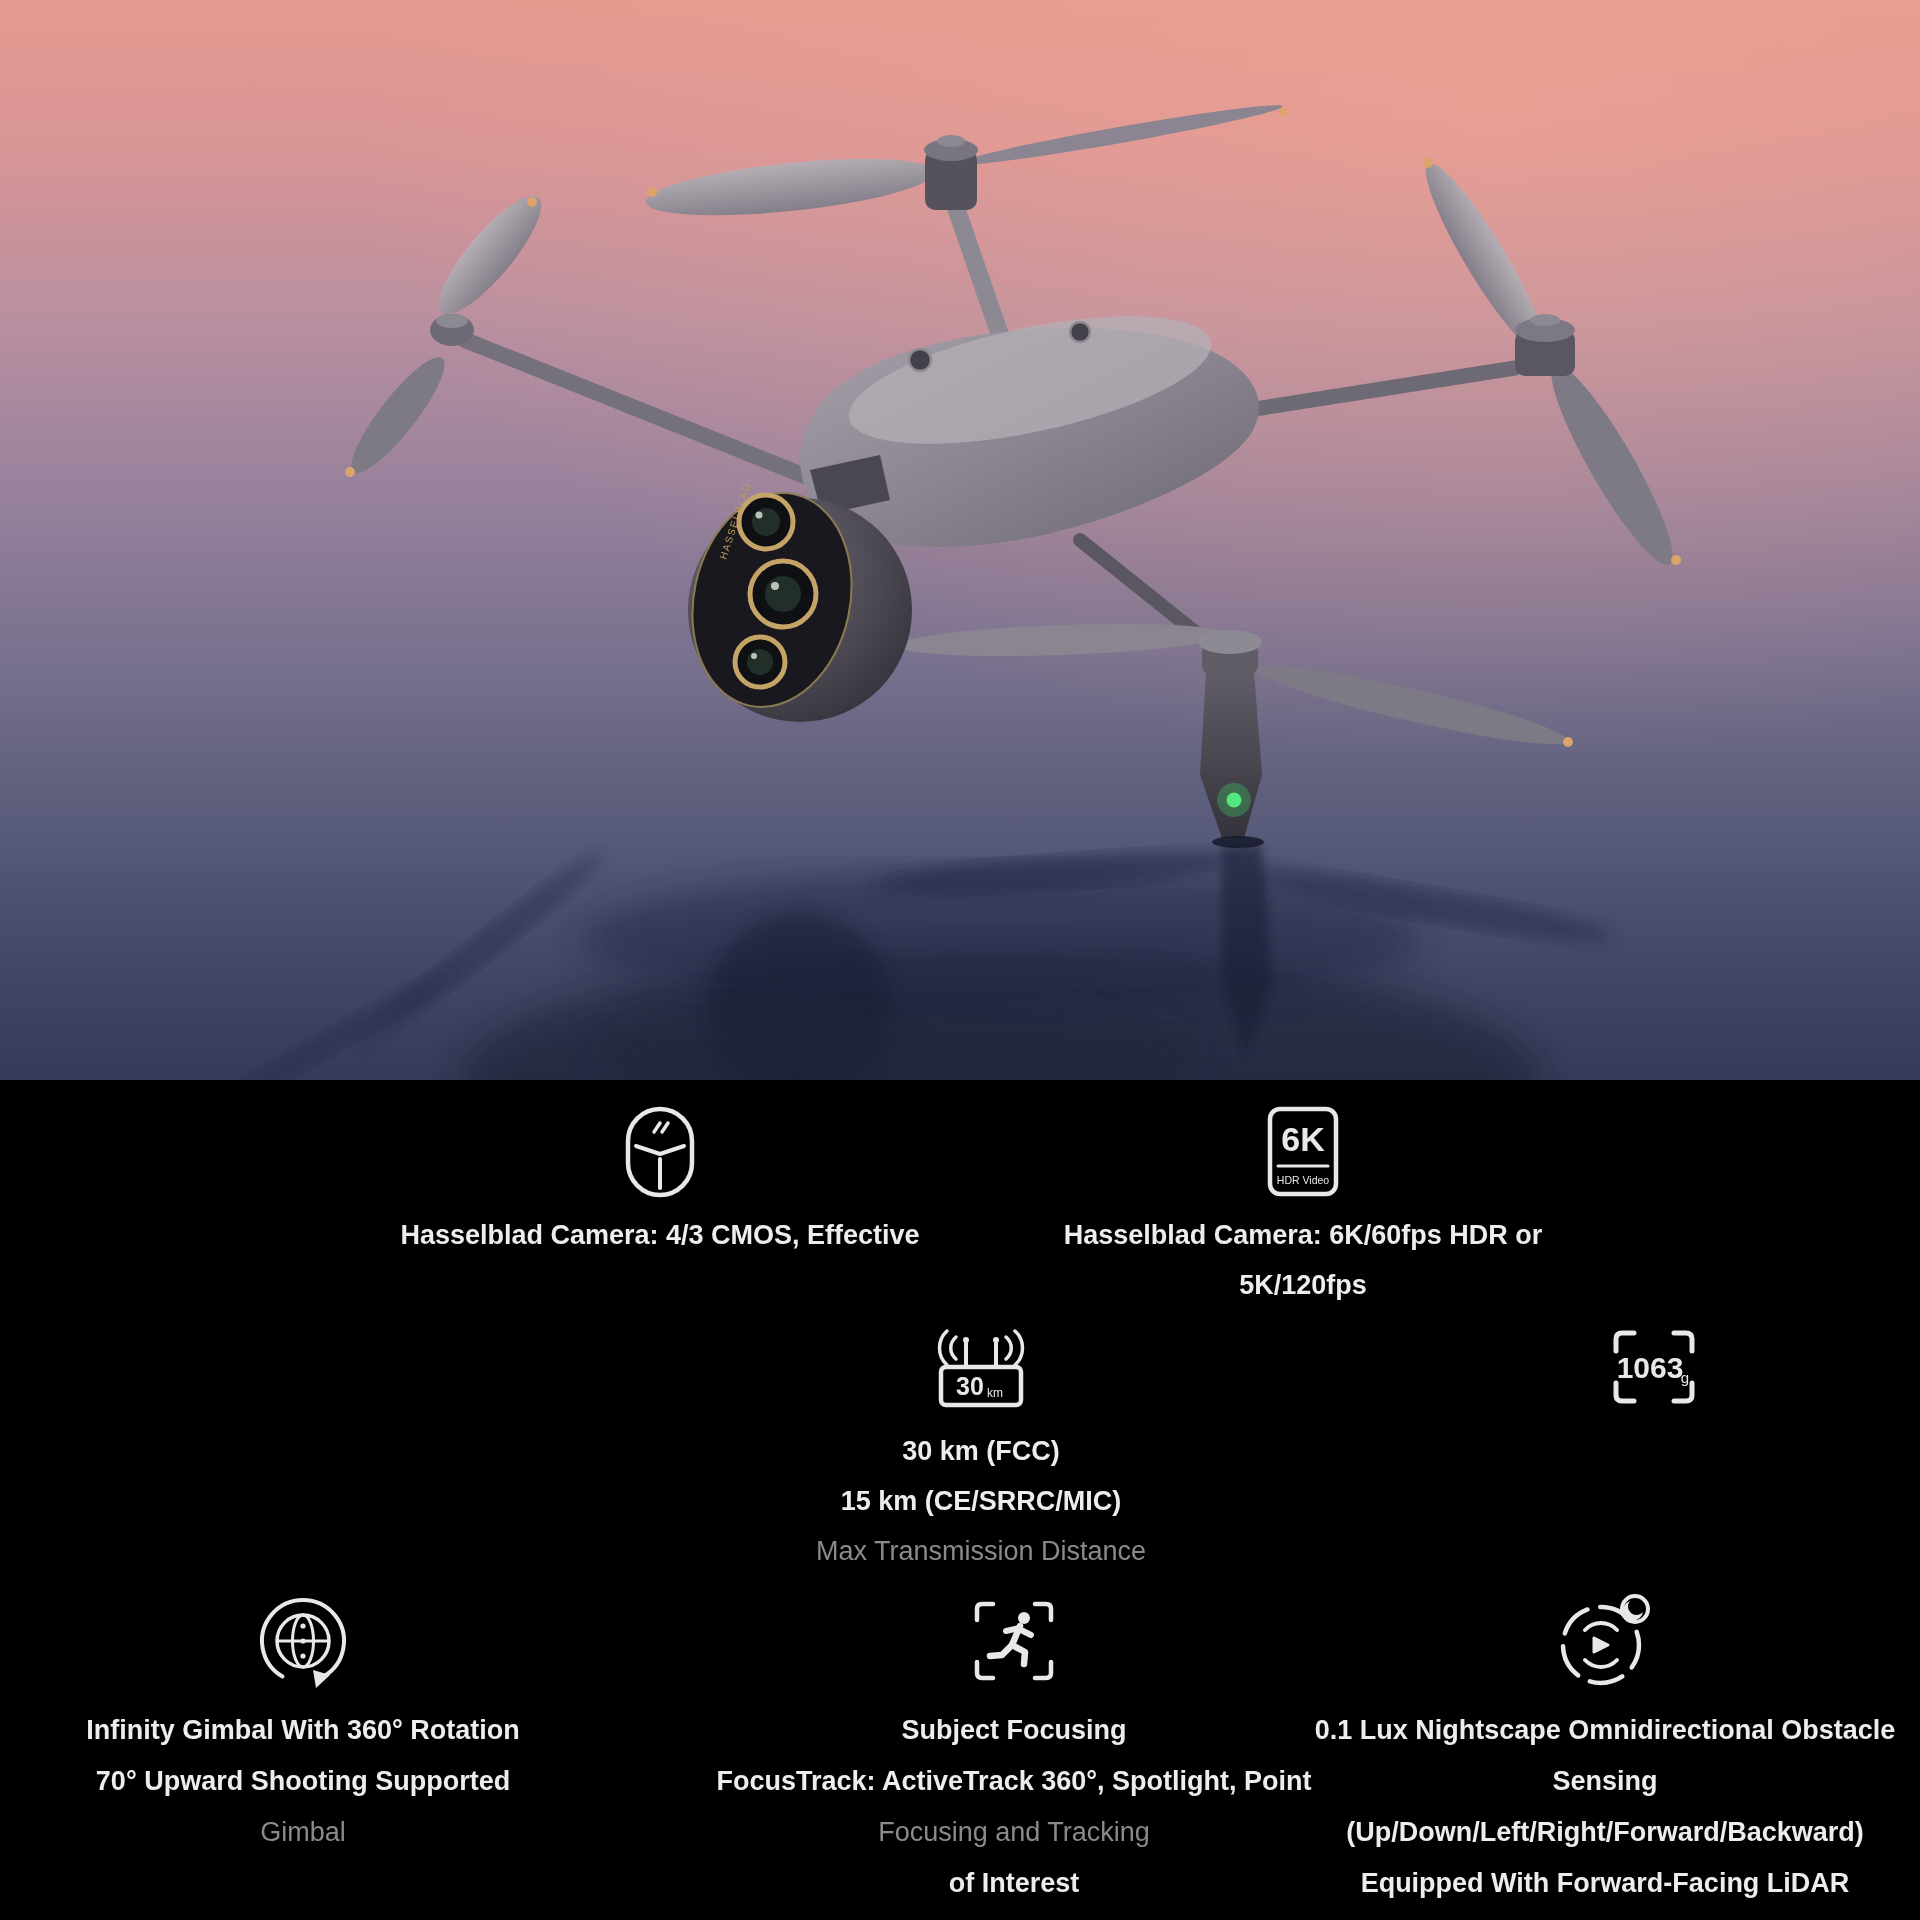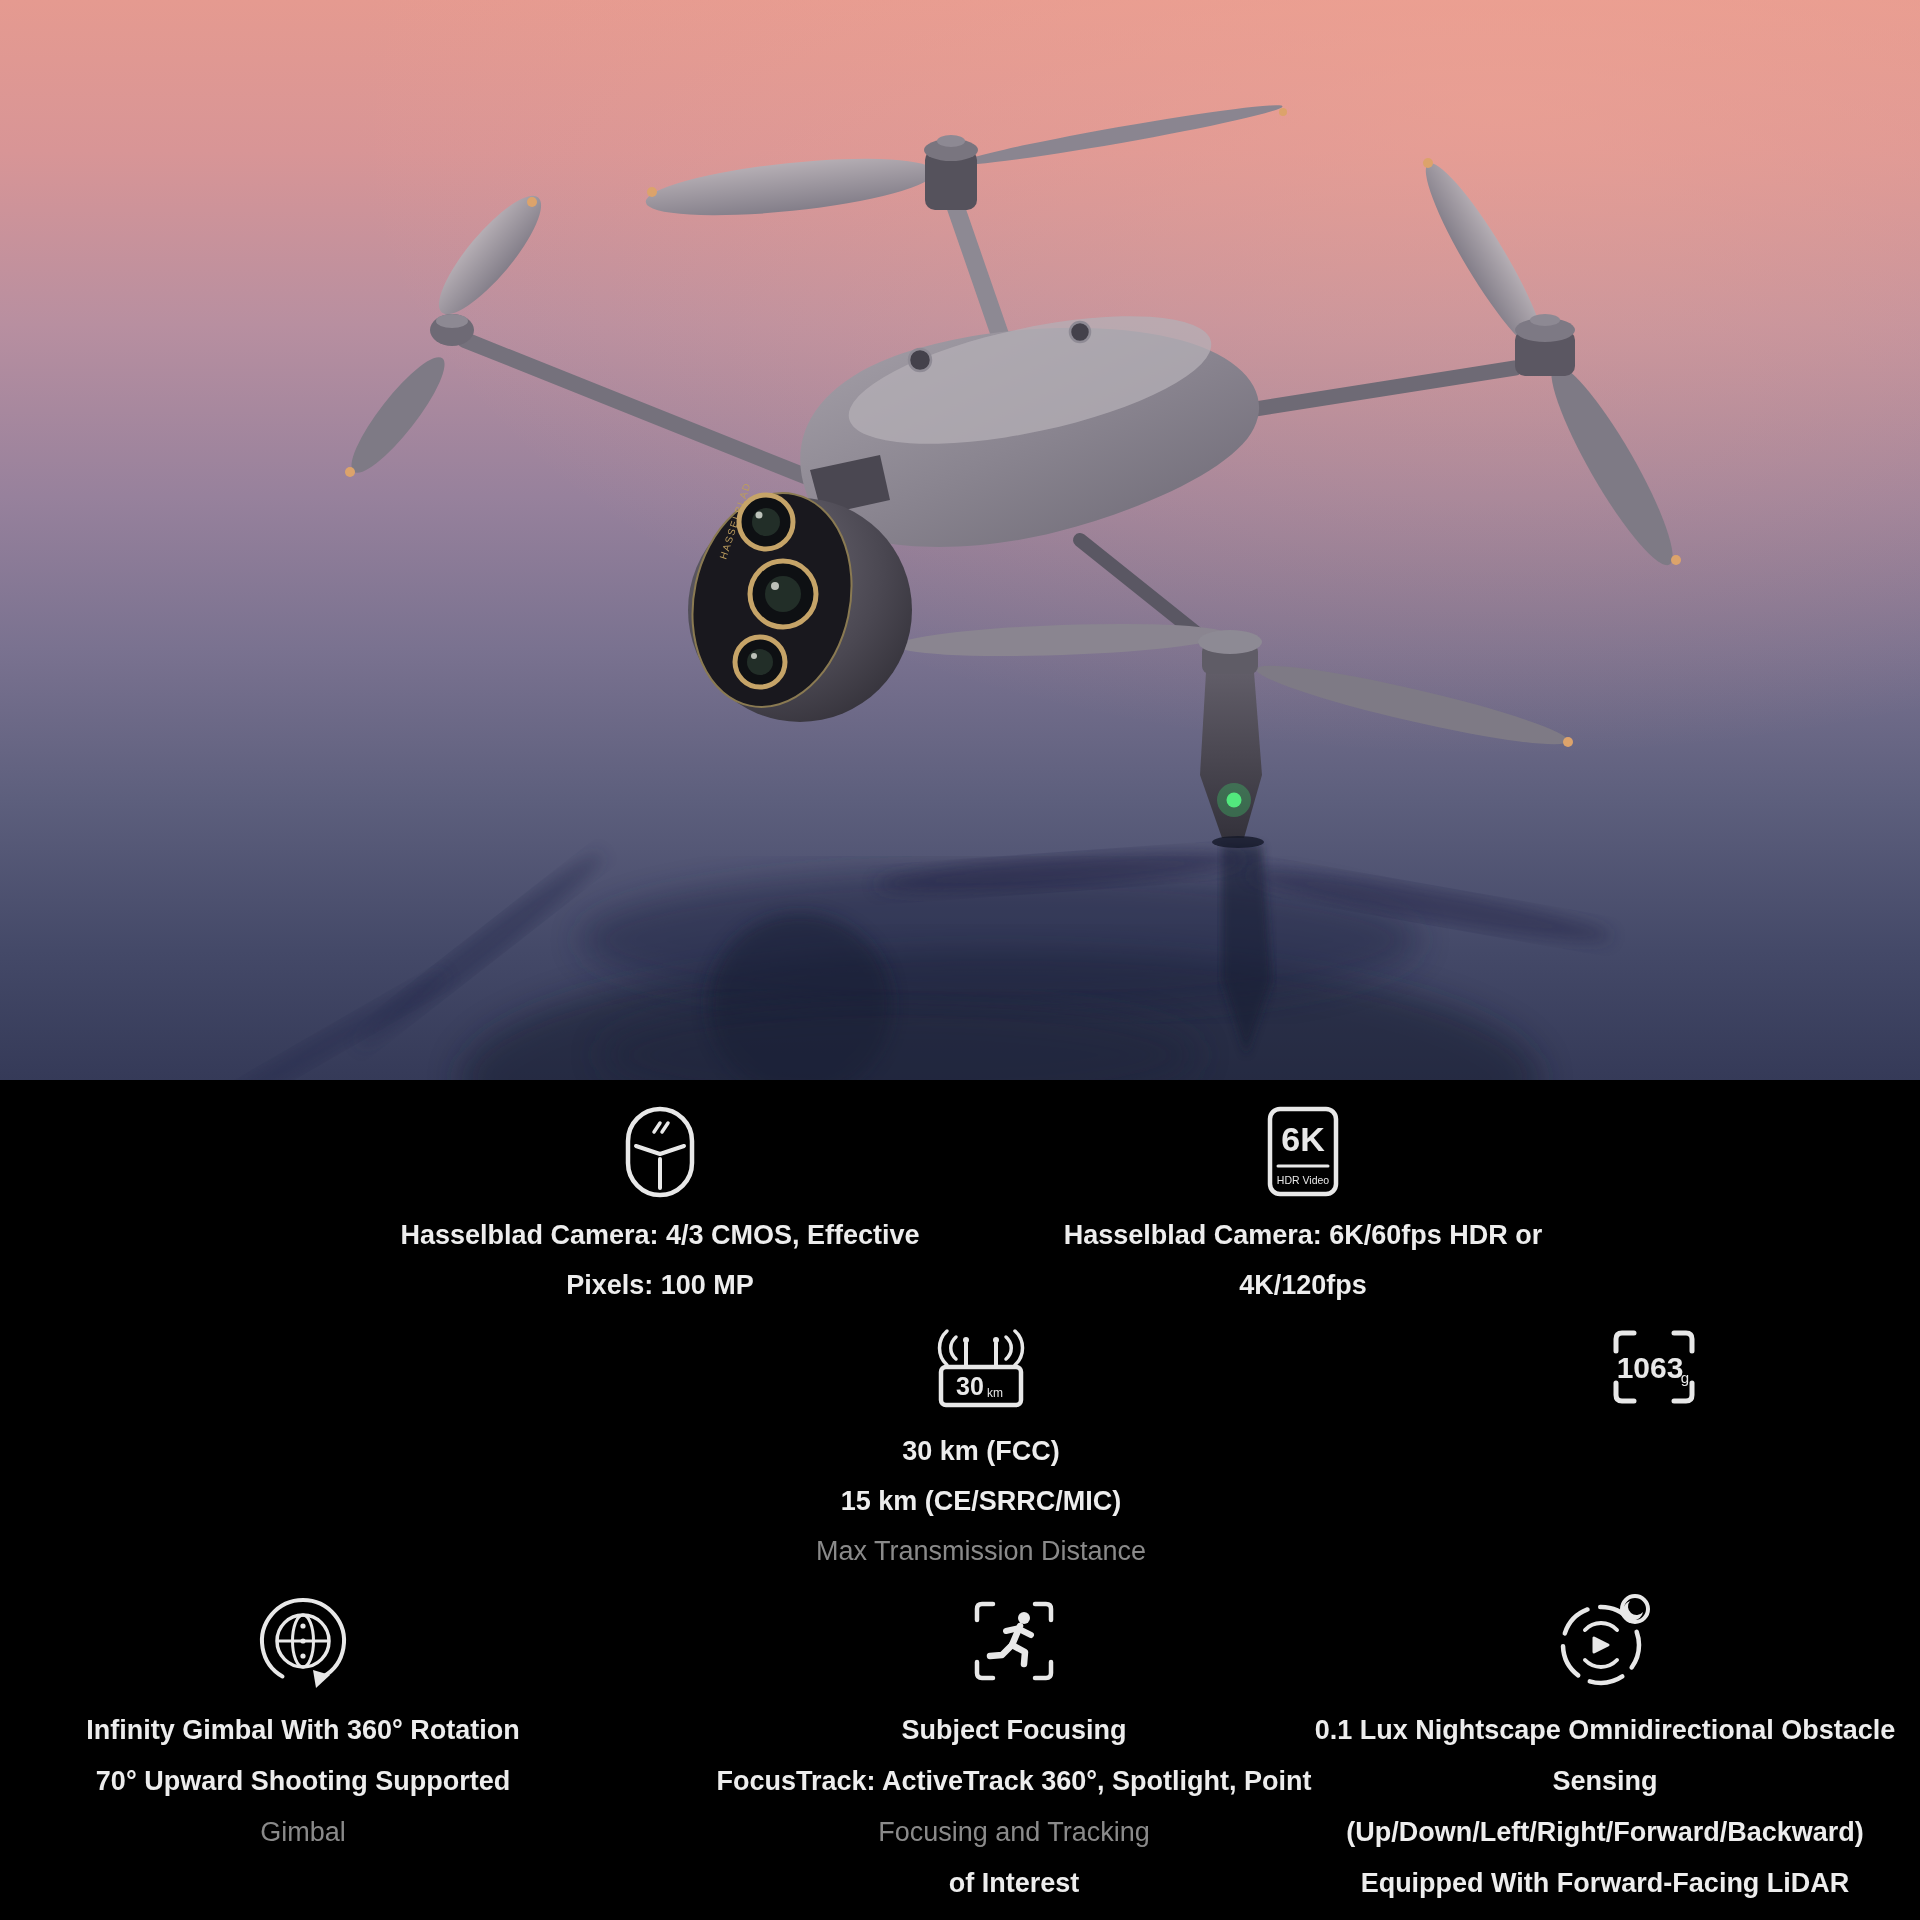--- a/index.html
+++ b/index.html
@@ -184,36 +184,35 @@
       <div class="iconbox">
         <svg class="spec-icon" width="80" height="96" viewBox="0 0 80 96" stroke-width="4.5">
           <rect x="8" y="5" width="64" height="86" rx="32"></rect>
           <path d="M16 42 L40 50 L64 42" stroke-width="4"></path>
           <path d="M40 55 L40 84" stroke-width="4"></path>
           <path d="M34 28 L40 19 M42 28 L48 19" stroke-width="3.5"></path>
         </svg>
       </div>
       <div class="lines">
         <div class="line">Hasselblad Camera: 4/3 CMOS, Effective</div>
-        <div class="line">Pixels: 100 MP</div>
       </div>
     </div>
 
     <div class="cell r1 c1">
       <div class="iconbox">
         <svg class="spec-icon" width="74" height="92" viewBox="0 0 74 92" stroke-width="4.5">
           <rect x="4" y="3" width="66" height="85" rx="10"></rect>
           <text x="37" y="45" font-size="34" font-weight="bold" text-anchor="middle">6K</text>
           <path d="M12 60 L62 60" stroke-width="3"></path>
           <text x="37" y="78" font-size="10.5" text-anchor="middle">HDR Video</text>
         </svg>
       </div>
       <div class="lines">
         <div class="line">Hasselblad Camera: 6K/60fps HDR or</div>
-        <div class="line">4K/120fps</div>
+        <div class="line">5K/120fps</div>
       </div>
     </div>
 
 
     <div class="cell r2 c3">
       <div class="iconbox">
         <svg class="spec-icon" width="96" height="98" viewBox="0 0 96 98" stroke-width="4.5">
           <rect x="8" y="48" width="80" height="38" rx="5"></rect>
           <path d="M33 48 L33 24 M63 48 L63 24" stroke-width="4"></path>
           <circle cx="33" cy="21" r="3" fill="#e8e8e8" stroke="none"></circle>

